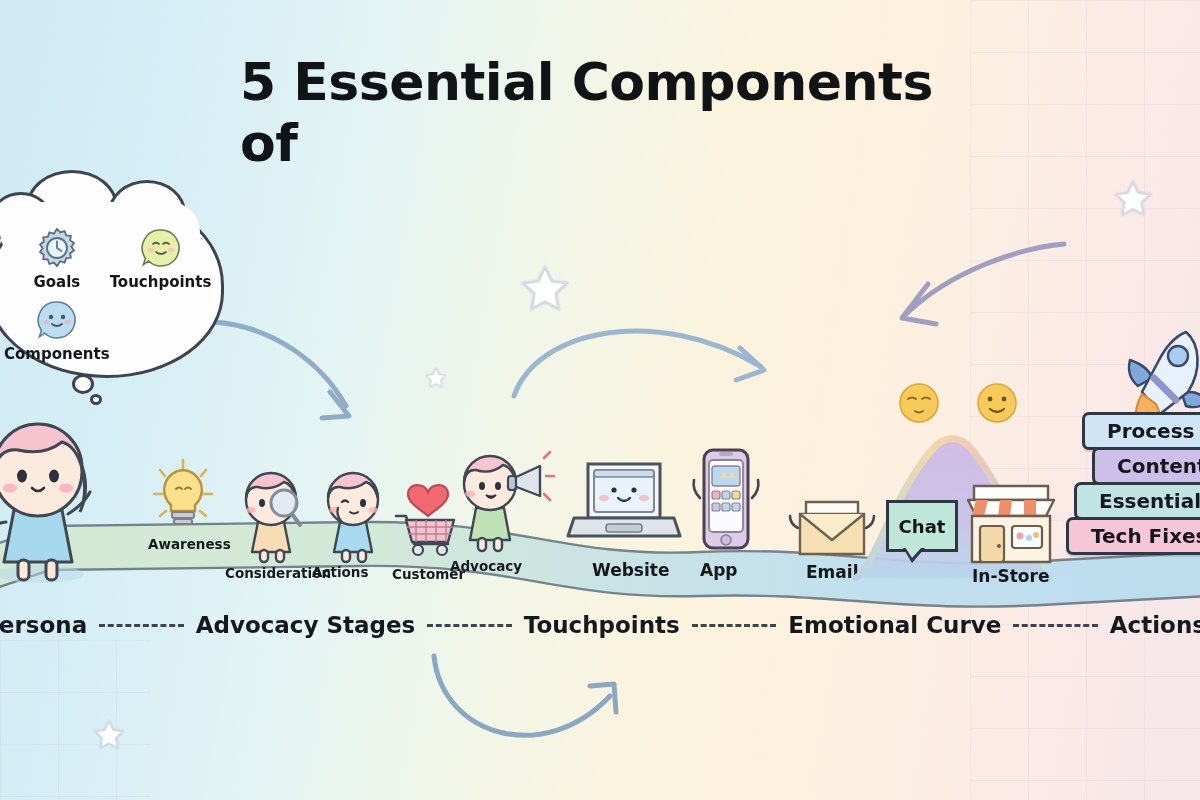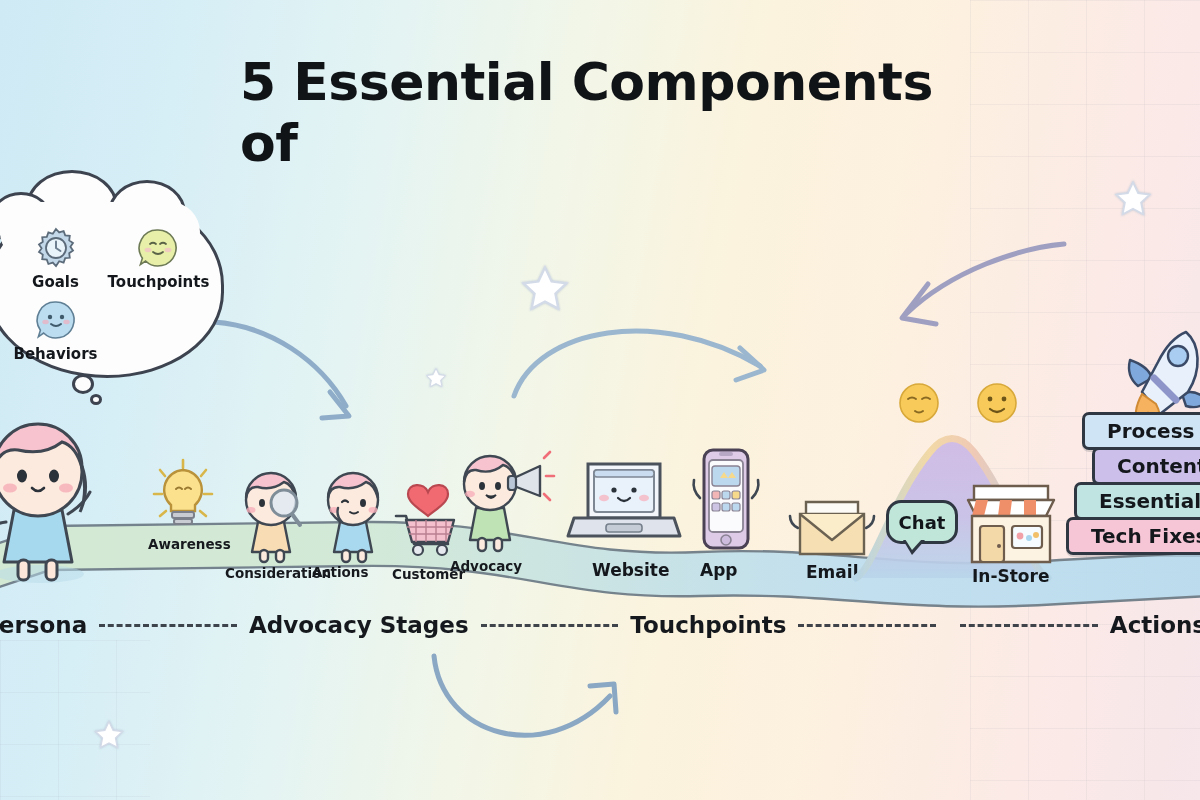--- a/index.html
+++ b/index.html
@@ -118,22 +118,22 @@
     position: relative; height: 38px; margin-bottom: -3px;
     border: 3px solid #2f3742; border-radius: 7px;
     display: flex; align-items: center; padding-left: 22px;
     font-size: 20px; font-weight: 700; color: #14181d;
     font-family: "DejaVu Sans", sans-serif; white-space: nowrap;
     box-shadow: 0 2px 0 rgba(60,70,85,.18);
   }
 
   
   #chat {
-    position: absolute; left: 886px; top: 500px; width: 72px; height: 44px;
-    background: #bfe6d8; border: 3px solid #2f3742; border-radius: 15px;
+    position: absolute; left: 886px; top: 500px; width: 72px; height: 52px;
+    background: #bfe6d8; border: 3px solid #2f3742; border-radius: 0;
     display: flex; align-items: center; justify-content: center;
     font-size: 18px; font-weight: 700; color: #12161a;
     font-family: "DejaVu Sans", sans-serif;
   }
   #chat::after {
     content: ""; position: absolute; left: 14px; bottom: -14px;
     width: 0; height: 0;
     border-left: 9px solid transparent; border-right: 13px solid transparent;
     border-top: 15px solid #2f3742;
   }
@@ -233,21 +233,21 @@
         <div class="ico">
           <svg width="46" height="46" viewBox="0 0 46 46">
             <path d="M23 5 a18 18 0 1 1 -12.4 31 l-5.2 3.8 2-6.6 A18 18 0 0 1 23 5z" fill="#bcdcf0" stroke="#5f7f95" stroke-width="1.6"></path>
             <circle cx="17" cy="20" r="2.2" fill="#3f5a6b"></circle>
             <circle cx="29" cy="20" r="2.2" fill="#3f5a6b"></circle>
             <path d="M18 27 q5 4 10 0" stroke="#3f5a6b" stroke-width="2" fill="none" stroke-linecap="round"></path>
             <ellipse cx="12.5" cy="25" rx="3.2" ry="2.2" fill="#f0aebc" opacity=".7"></ellipse>
             <ellipse cx="33.5" cy="25" rx="3.2" ry="2.2" fill="#f0aebc" opacity=".7"></ellipse>
           </svg>
         </div>
-        <div class="lbl">Behaviors</div>
+        <div class="lbl">Components</div>
       </div>
 
     </div>
     <div class="tail1"></div>
     <div class="tail2"></div>
   </div>
 
   <svg id="ribbon" viewBox="0 0 1200 110" preserveAspectRatio="none">
     <defs>
       <linearGradient id="ribg" x1="0" y1="0" x2="1" y2="0">
@@ -488,17 +488,18 @@
     </div>
   </div>
 
   <div id="catrow">
     <div class="cat">Persona</div>
     <div class="dash"></div>
     <div class="cat">Advocacy Stages</div>
     <div class="dash"></div>
     <div class="cat">Touchpoints</div>
     <div class="dash"></div>
+    <div class="cat">Emotional Curve</div>
     <div class="dash"></div>
     <div class="cat">Actions</div>
   </div>
 
 </div>
 
 </body></html>

